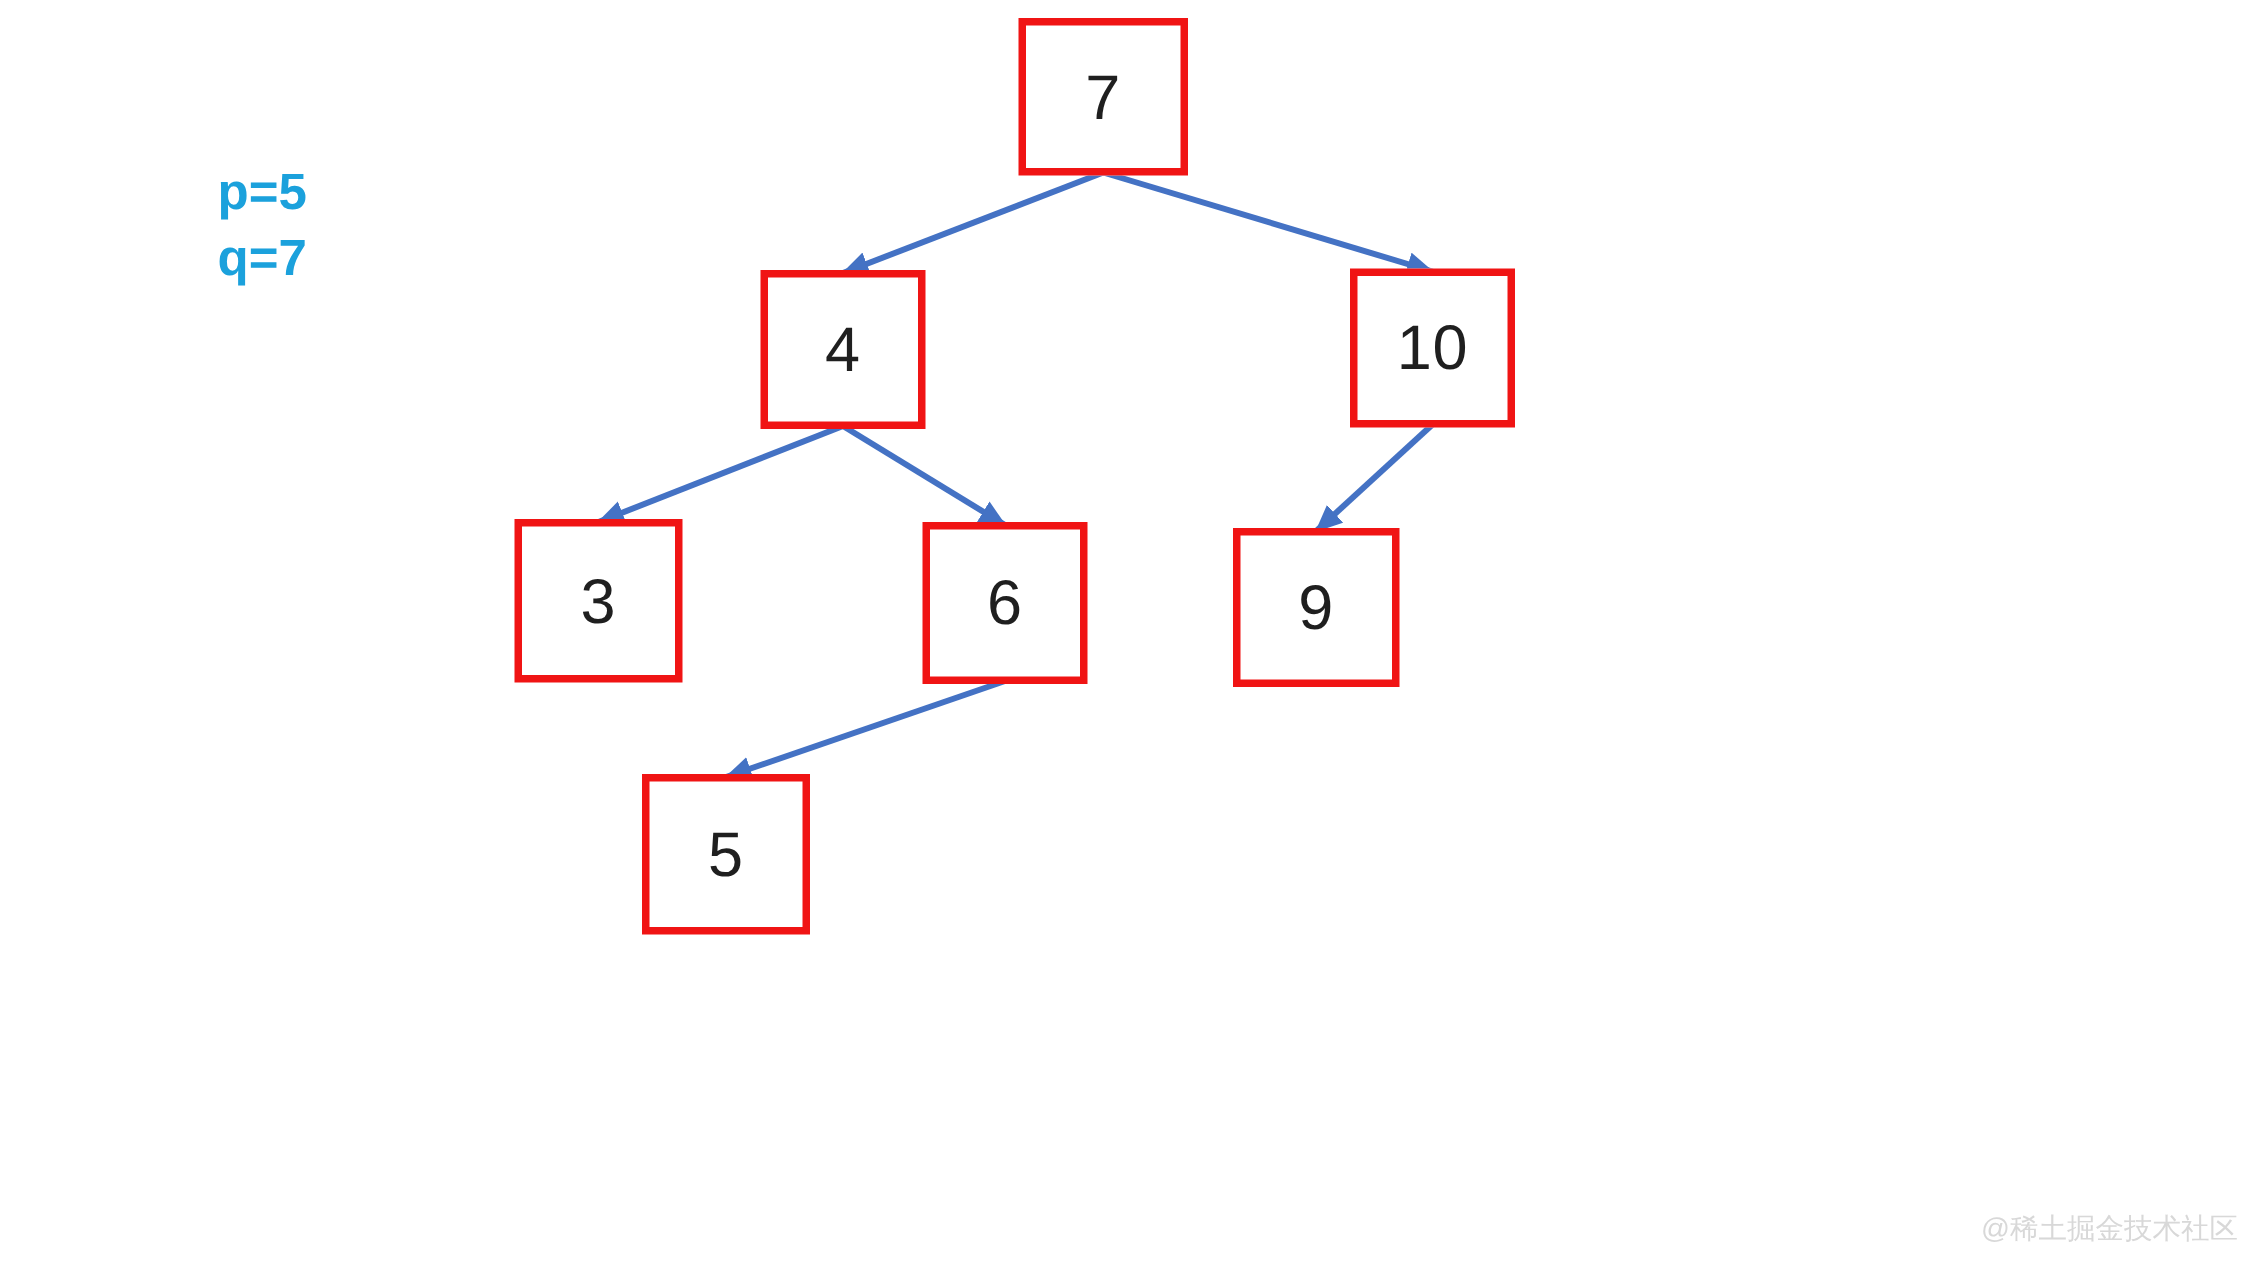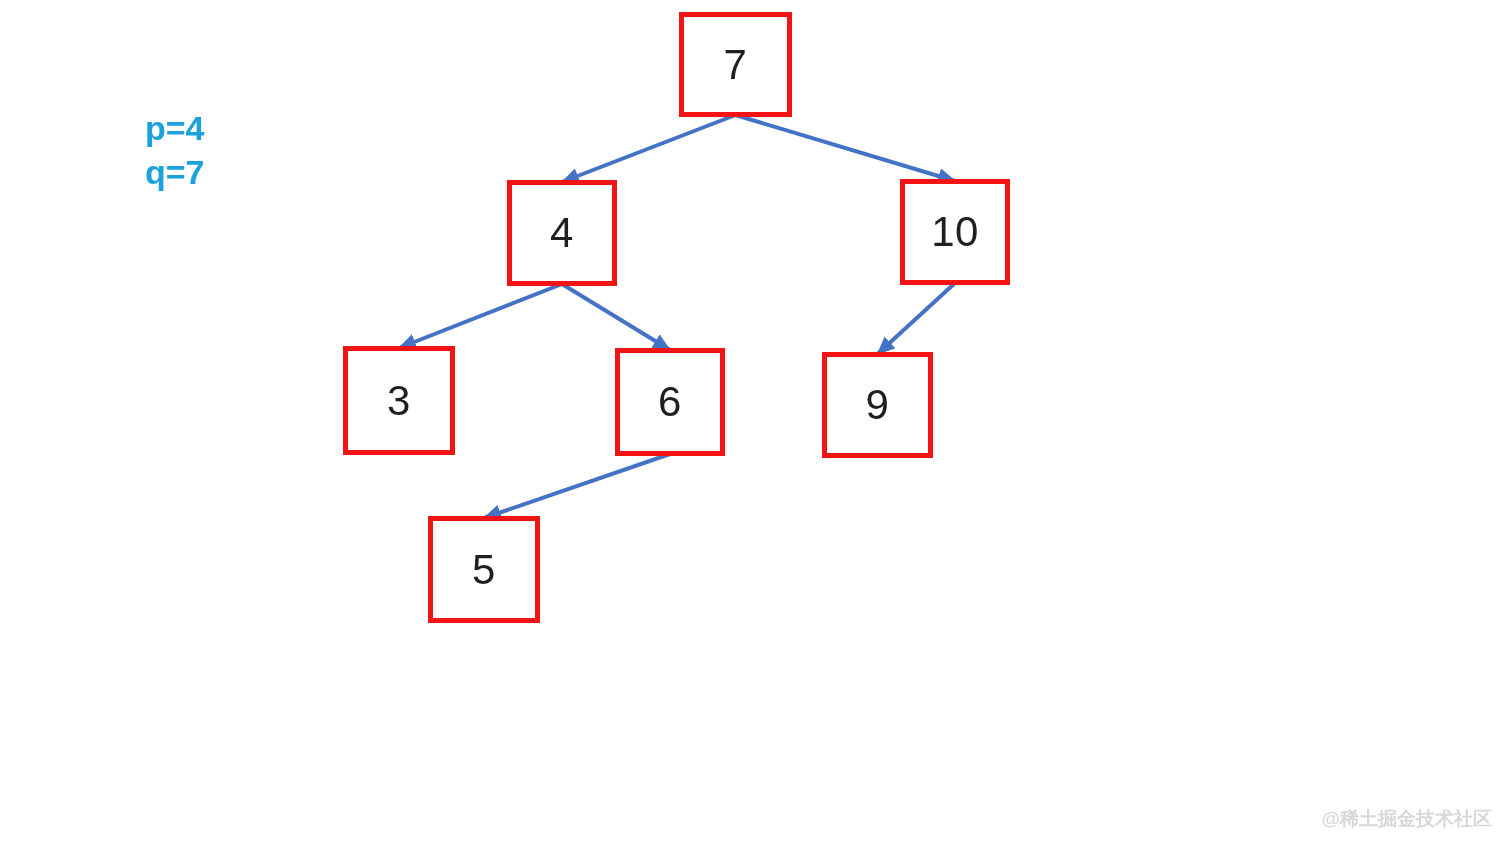--- a/index.html
+++ b/index.html
@@ -49,21 +49,20 @@
     color: var(--label-color);
     line-height: 44px;
   }
   .watermark {
     position: absolute;
     right: 20px;
     top: 806px;
     font-size: 19px;
     color: var(--watermark-color);
     font-family: "Liberation Sans", sans-serif;
-    font-weight: bold;
   }
 </style>
 </head>
 <body>
 
 <div class="canvas">
 
   <svg class="edges-layer" width="1512" height="851" viewBox="0 0 1512 851" xmlns="http://www.w3.org/2000/svg">
     <defs>
       <marker id="arrowhead" markerUnits="userSpaceOnUse" markerWidth="20" markerHeight="18" refX="17" refY="8" orient="auto">
@@ -72,21 +71,21 @@
     </defs>
   <line x1="735.5" y1="115" x2="562" y2="182" stroke="#4472c4" stroke-width="4" marker-end="url(#arrowhead)"></line>
       <line x1="735.5" y1="115" x2="955" y2="181" stroke="#4472c4" stroke-width="4" marker-end="url(#arrowhead)"></line>
       <line x1="562" y1="284" x2="399" y2="348" stroke="#4472c4" stroke-width="4" marker-end="url(#arrowhead)"></line>
       <line x1="562" y1="284" x2="670" y2="350" stroke="#4472c4" stroke-width="4" marker-end="url(#arrowhead)"></line>
       <line x1="955" y1="283" x2="877.5" y2="354" stroke="#4472c4" stroke-width="4" marker-end="url(#arrowhead)"></line>
       <line x1="670" y1="454" x2="484" y2="518" stroke="#4472c4" stroke-width="4" marker-end="url(#arrowhead)"></line>
     </svg>
 
   <div class="annotation">
-    <div>p=4</div>
+    <div>p=5</div>
     <div>q=7</div>
   </div>
 
   <div class="tree-node" style="left: 679px; top: 12px; width: 113px; height: 105px;">7</div>
   <div class="tree-node" style="left: 507px; top: 180px; width: 110px; height: 106px;">4</div>
   <div class="tree-node" style="left: 900px; top: 179px; width: 110px; height: 106px;">10</div>
   <div class="tree-node" style="left: 343px; top: 346px; width: 112px; height: 109px;">3</div>
   <div class="tree-node" style="left: 615px; top: 348px; width: 110px; height: 108px;">6</div>
   <div class="tree-node" style="left: 822px; top: 352px; width: 111px; height: 106px;">9</div>
   <div class="tree-node" style="left: 428px; top: 516px; width: 112px; height: 107px;">5</div>

